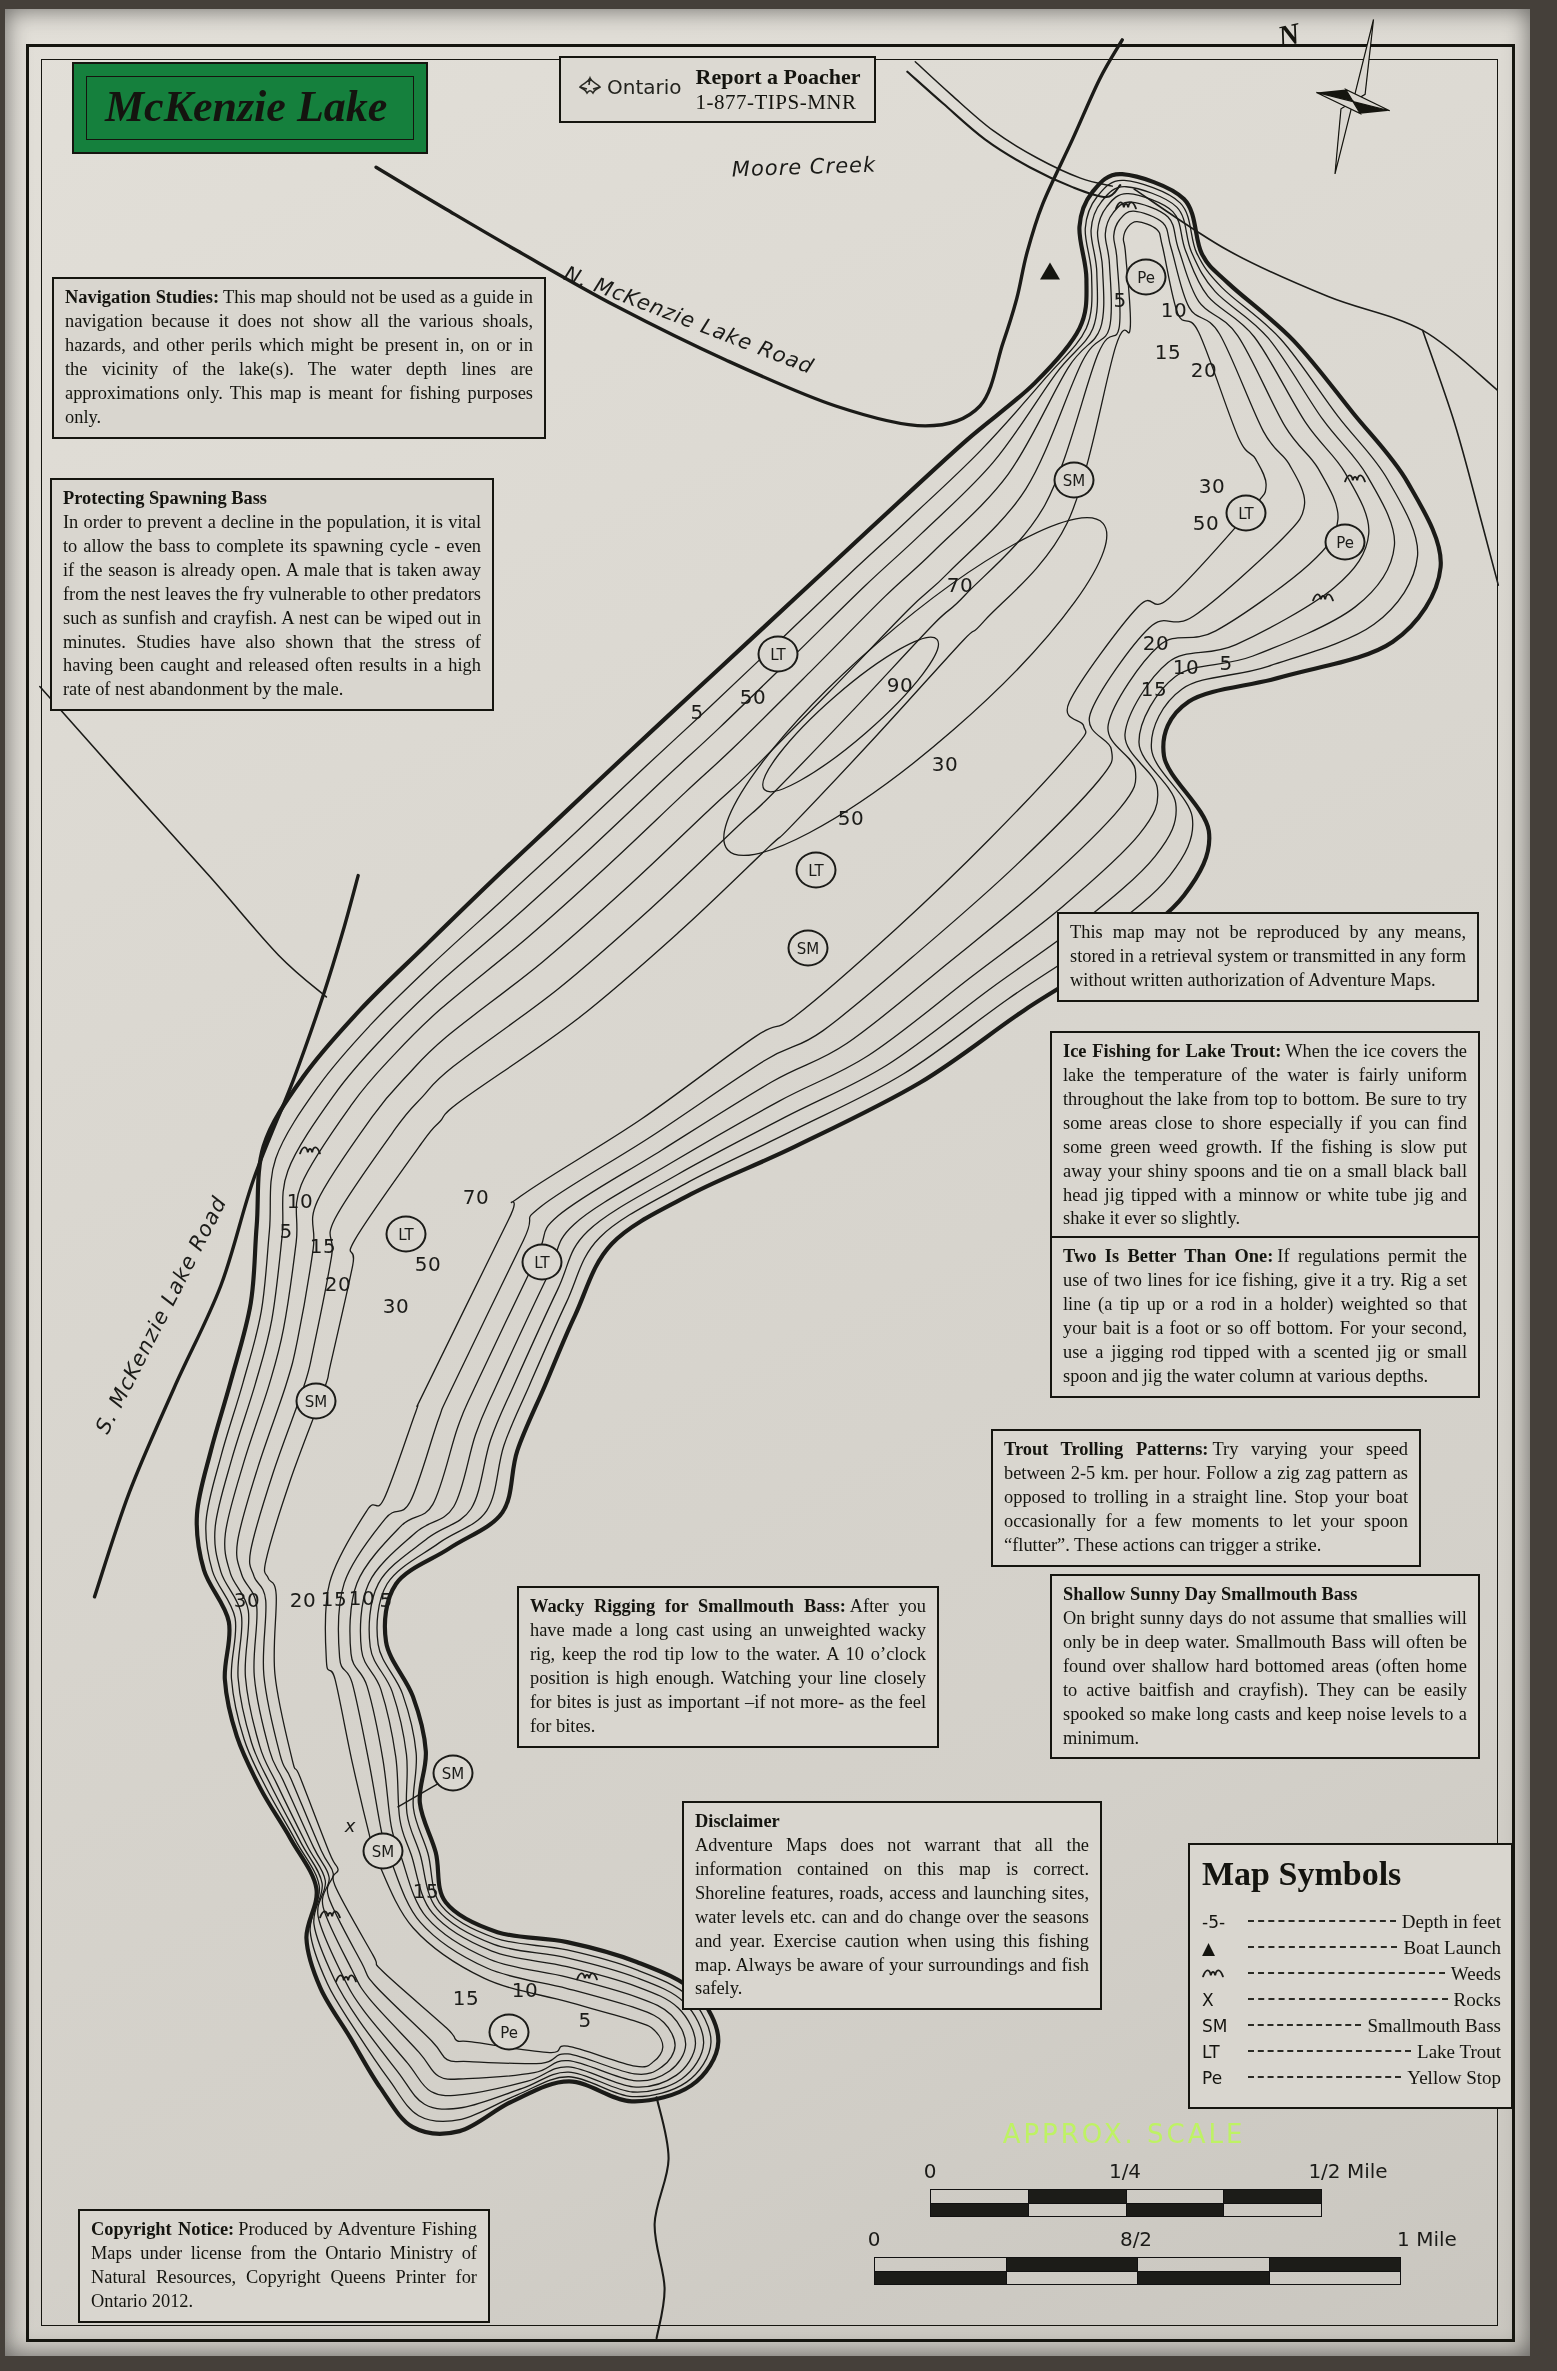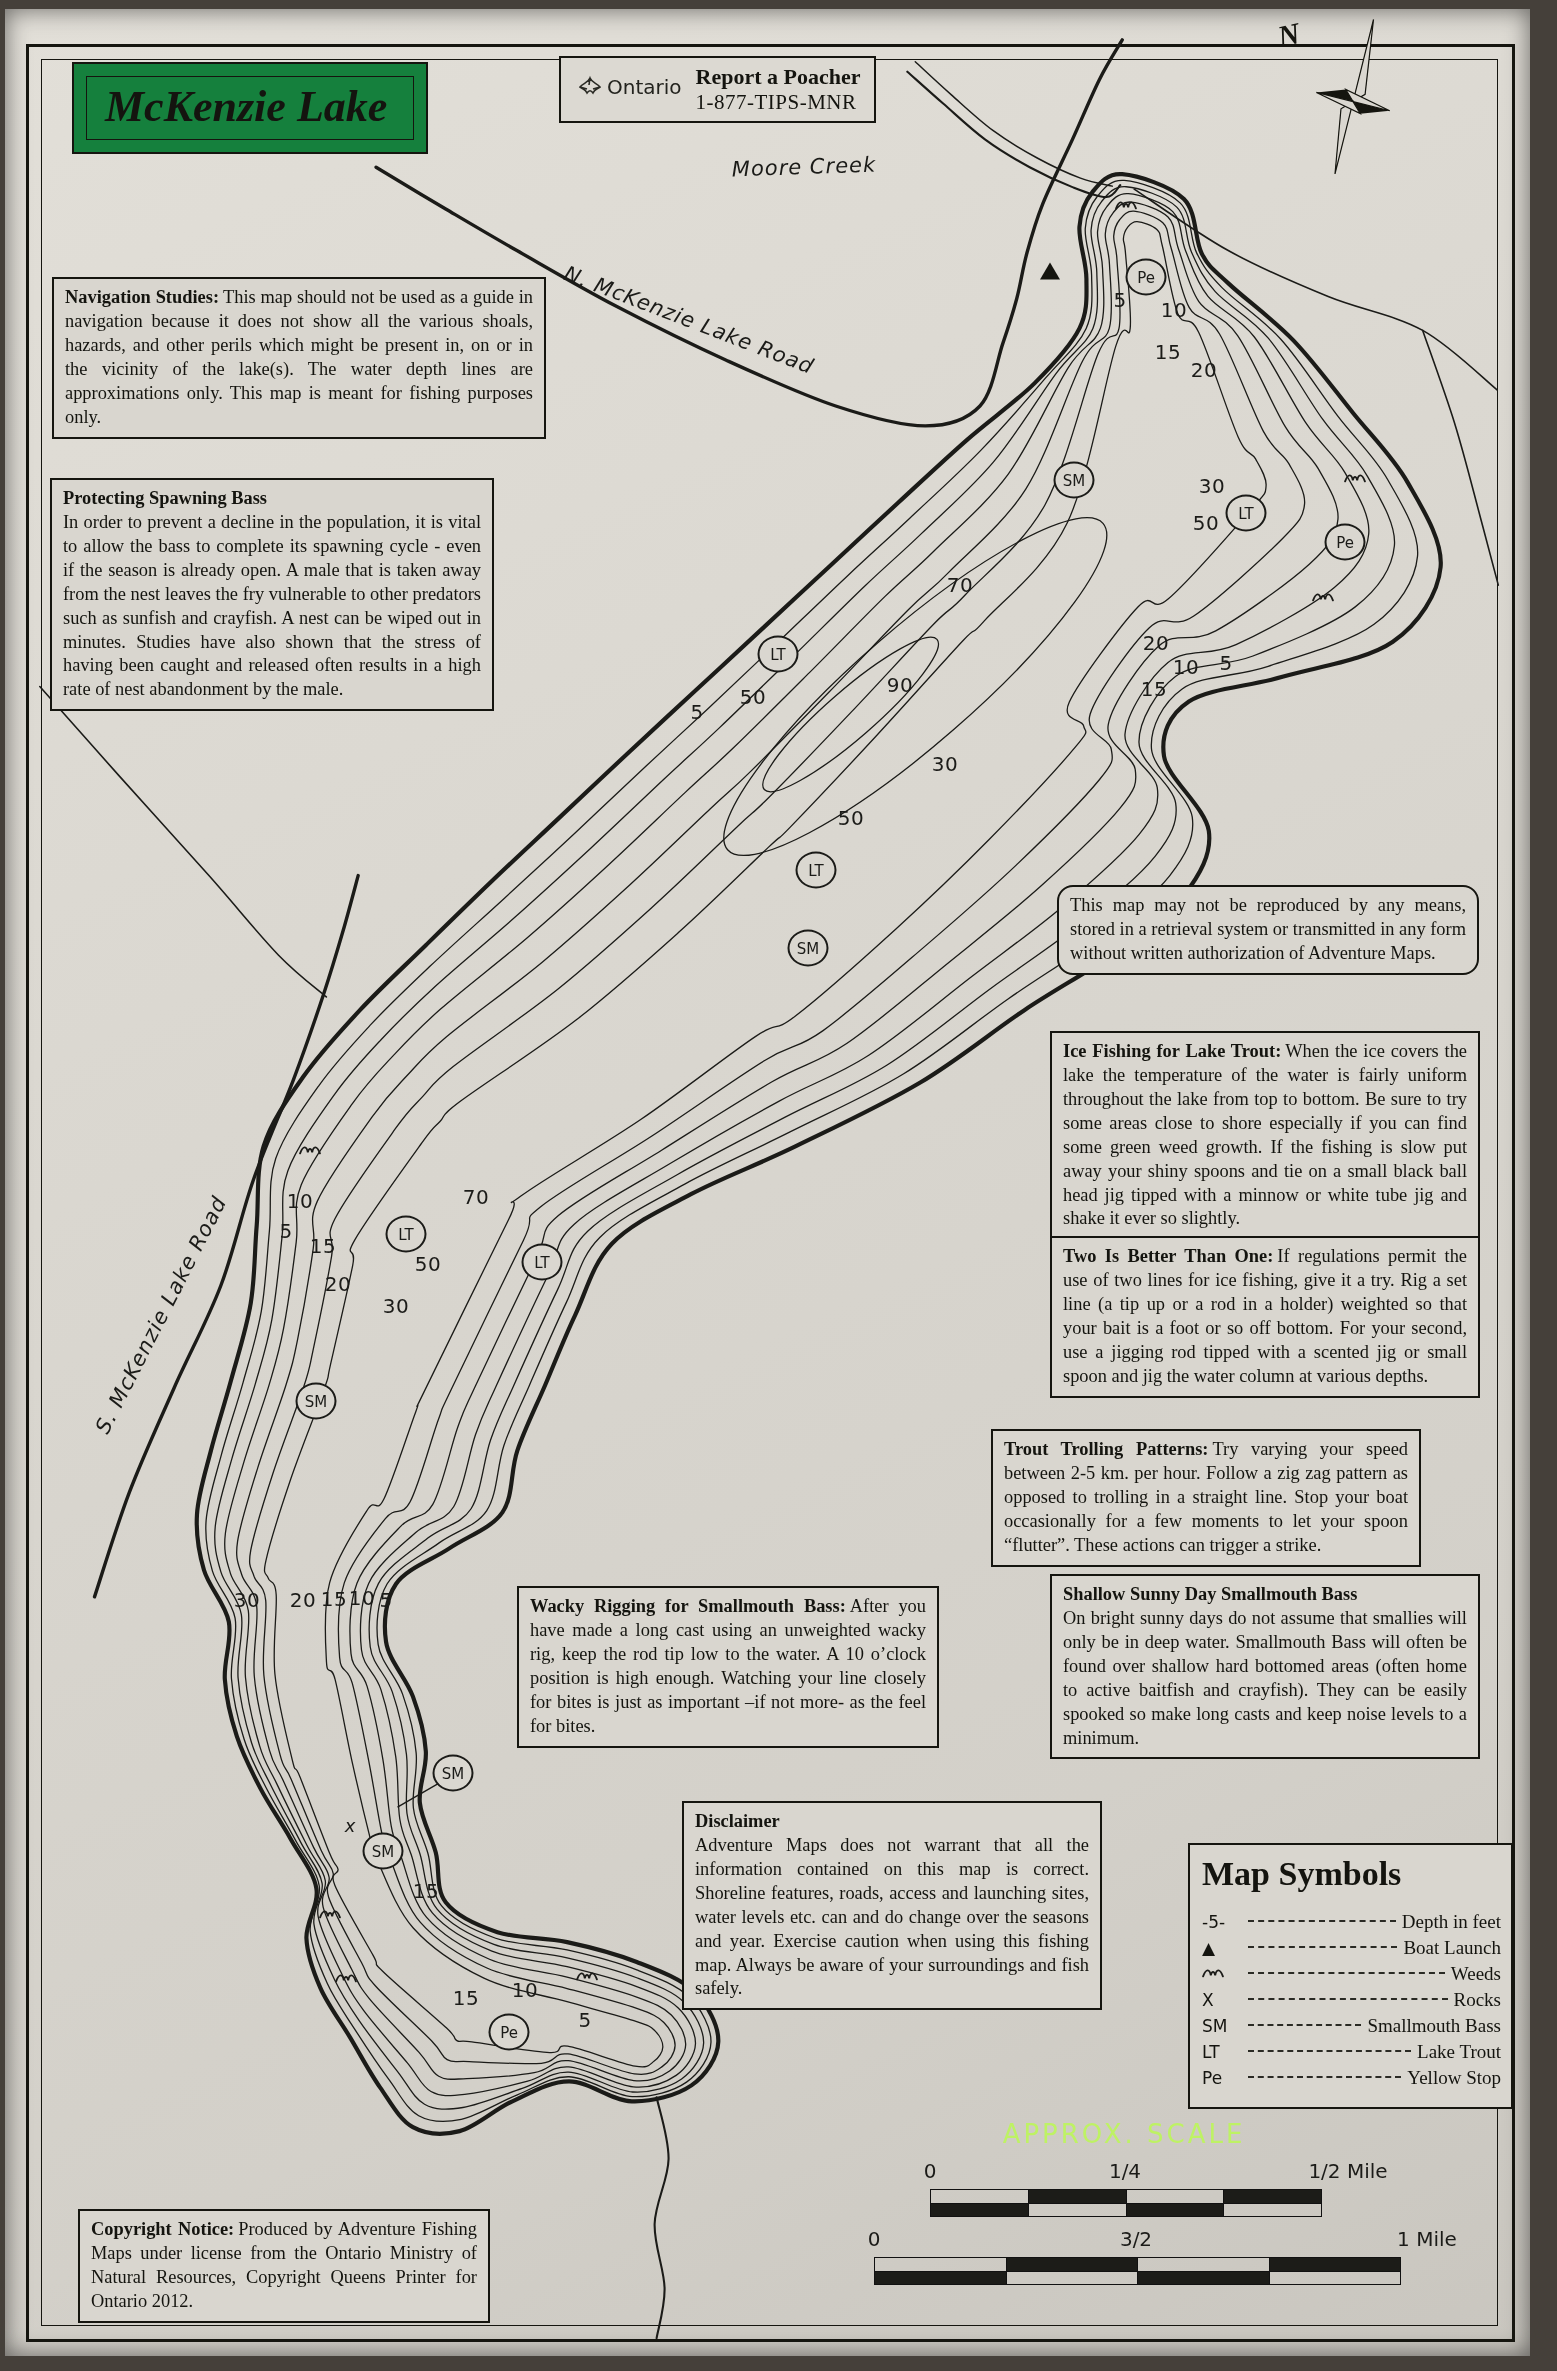--- a/index.html
+++ b/index.html
@@ -190,21 +190,21 @@
 </div>
 
 <div class="note" style="left:52px;top:277px;width:468px;">
   <b>Navigation Studies:</b><span>This map should not be used as a guide in navigation because it does not show all the various shoals, hazards, and other perils which might be present in, on or in the vicinity of the lake(s). The water depth lines are approximations only. This map is meant for fishing purposes only.</span>
 </div>
 
 <div class="note block" style="left:50px;top:478px;width:418px;">
   <b>Protecting Spawning Bass</b><span>In order to prevent a decline in the population, it is vital to allow the bass to complete its spawning cycle - even if the season is already open. A male that is taken away from the nest leaves the fry vulnerable to other predators such as sunfish and crayfish. A nest can be wiped out in minutes. Studies have also shown that the stress of having been caught and released often results in a high rate of nest abandonment by the male.</span>
 </div>
 
-<div class="note" style="left:1057px;top:885px;width:396px;border-radius:16px;">
+<div class="note" style="left:1057px;top:912px;width:396px;">
   <span>This map may not be reproduced by any means, stored in a retrieval system or transmitted in any form without written authorization of Adventure Maps.</span>
 </div>
 
 <div class="note" style="left:1050px;top:1031px;width:404px;">
   <b>Ice Fishing for Lake Trout:</b><span>When the ice covers the lake the temperature of the water is fairly uniform throughout the lake from top to bottom. Be sure to try some areas close to shore especially if you can find some green weed growth. If the fishing is slow put away your shiny spoons and tie on a small black ball head jig tipped with a minnow or white tube jig and shake it ever so slightly.</span>
 </div>
 
 <div class="note" style="left:1050px;top:1236px;width:404px;">
   <b>Two Is Better Than One:</b><span>If regulations permit the use of two lines for ice fishing, give it a try.  Rig a set line (a tip up or a rod in a holder) weighted so that your bait is a foot or so off bottom. For your second, use a jigging rod tipped with a scented jig or small spoon and jig the water column at various depths.</span>
 </div>
@@ -299,16 +299,16 @@
         <div class="scell b"></div>
       </div>
       <div class="srow">
         <div class="scell b"></div>
         <div class="scell"></div>
         <div class="scell b"></div>
         <div class="scell"></div>
       </div>
     </div>
     <div class="stick" style="left: 874px; top: 2251px;">0</div>
-    <div class="stick" style="left: 1136px; top: 2251px;">3/2</div>
+    <div class="stick" style="left: 1136px; top: 2251px;">8/2</div>
     <div class="stick" style="left: 1427px; top: 2251px;">1 Mile</div>
   </div>
 
 
 </body></html>

